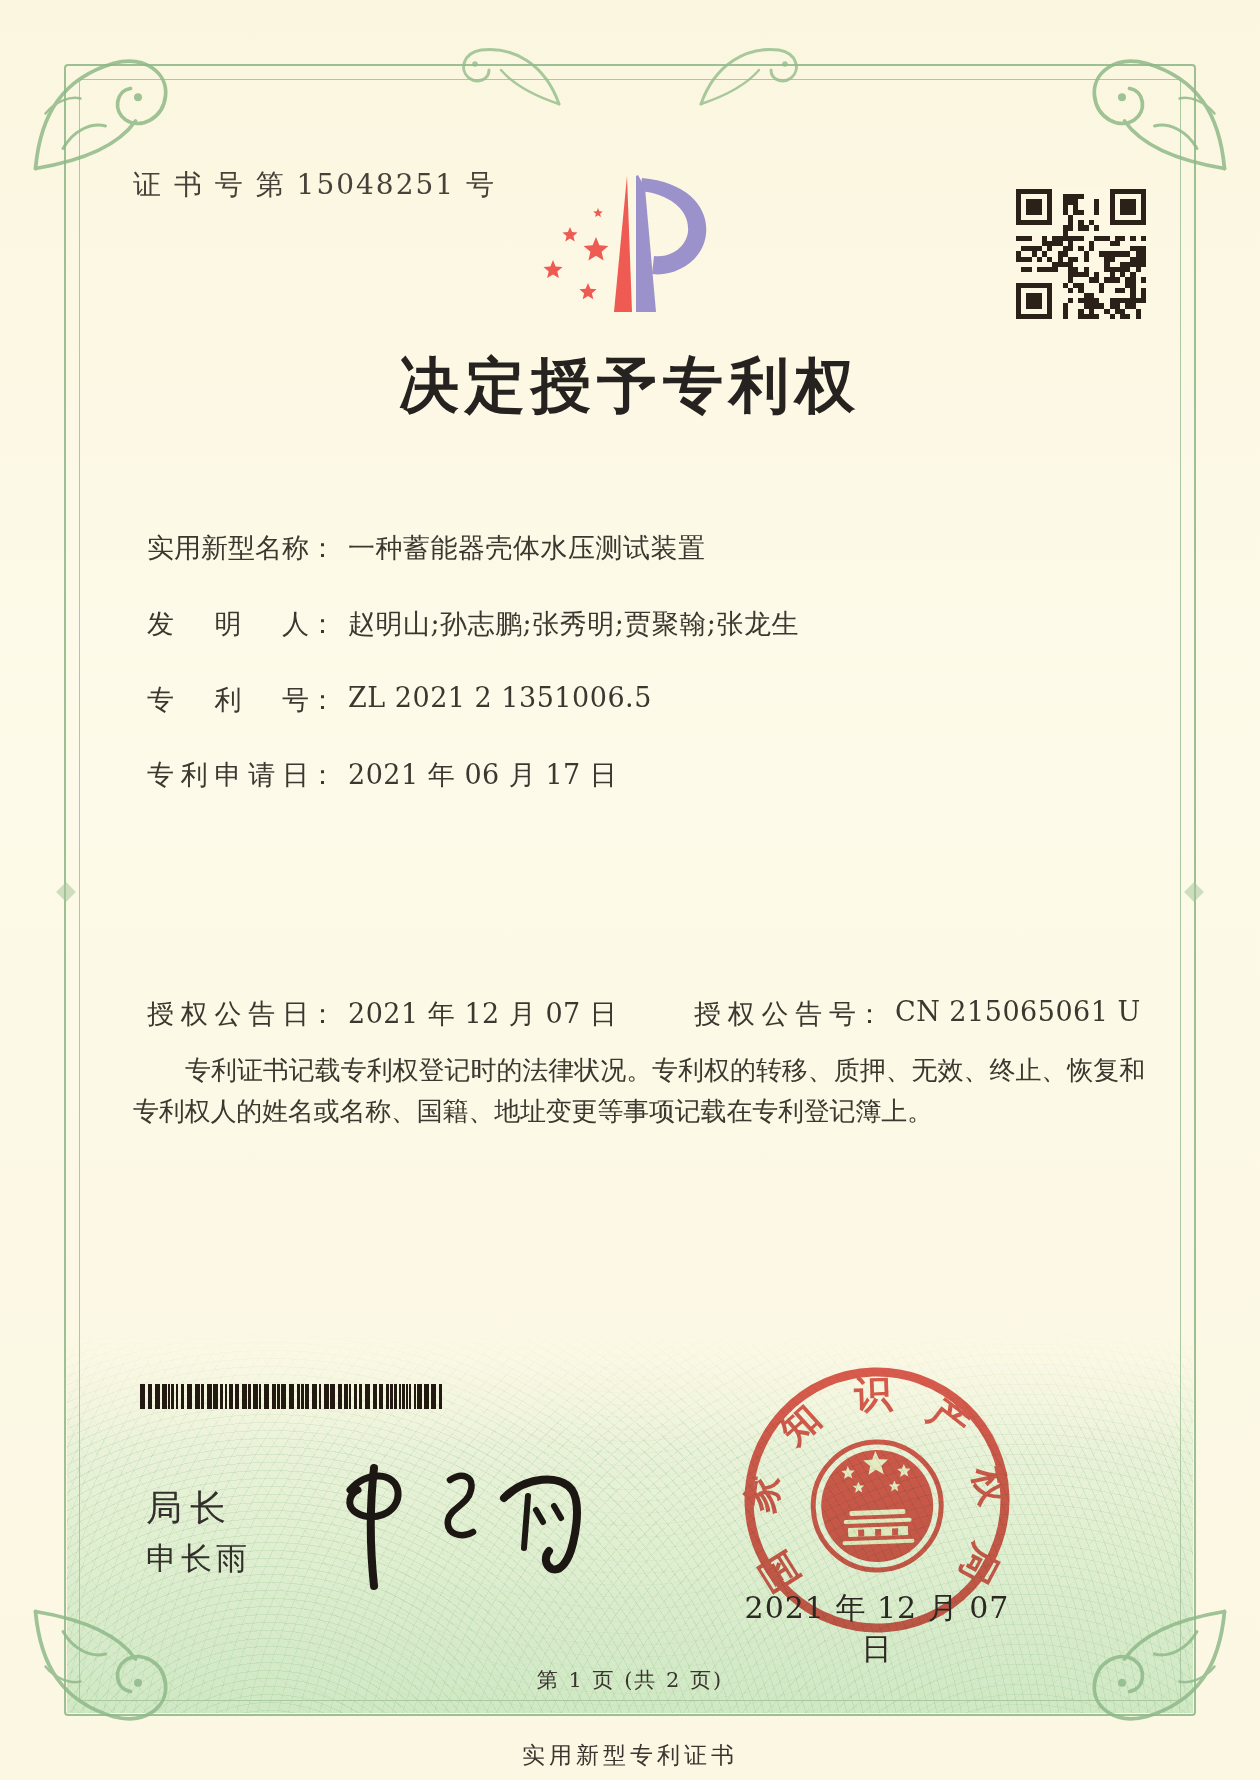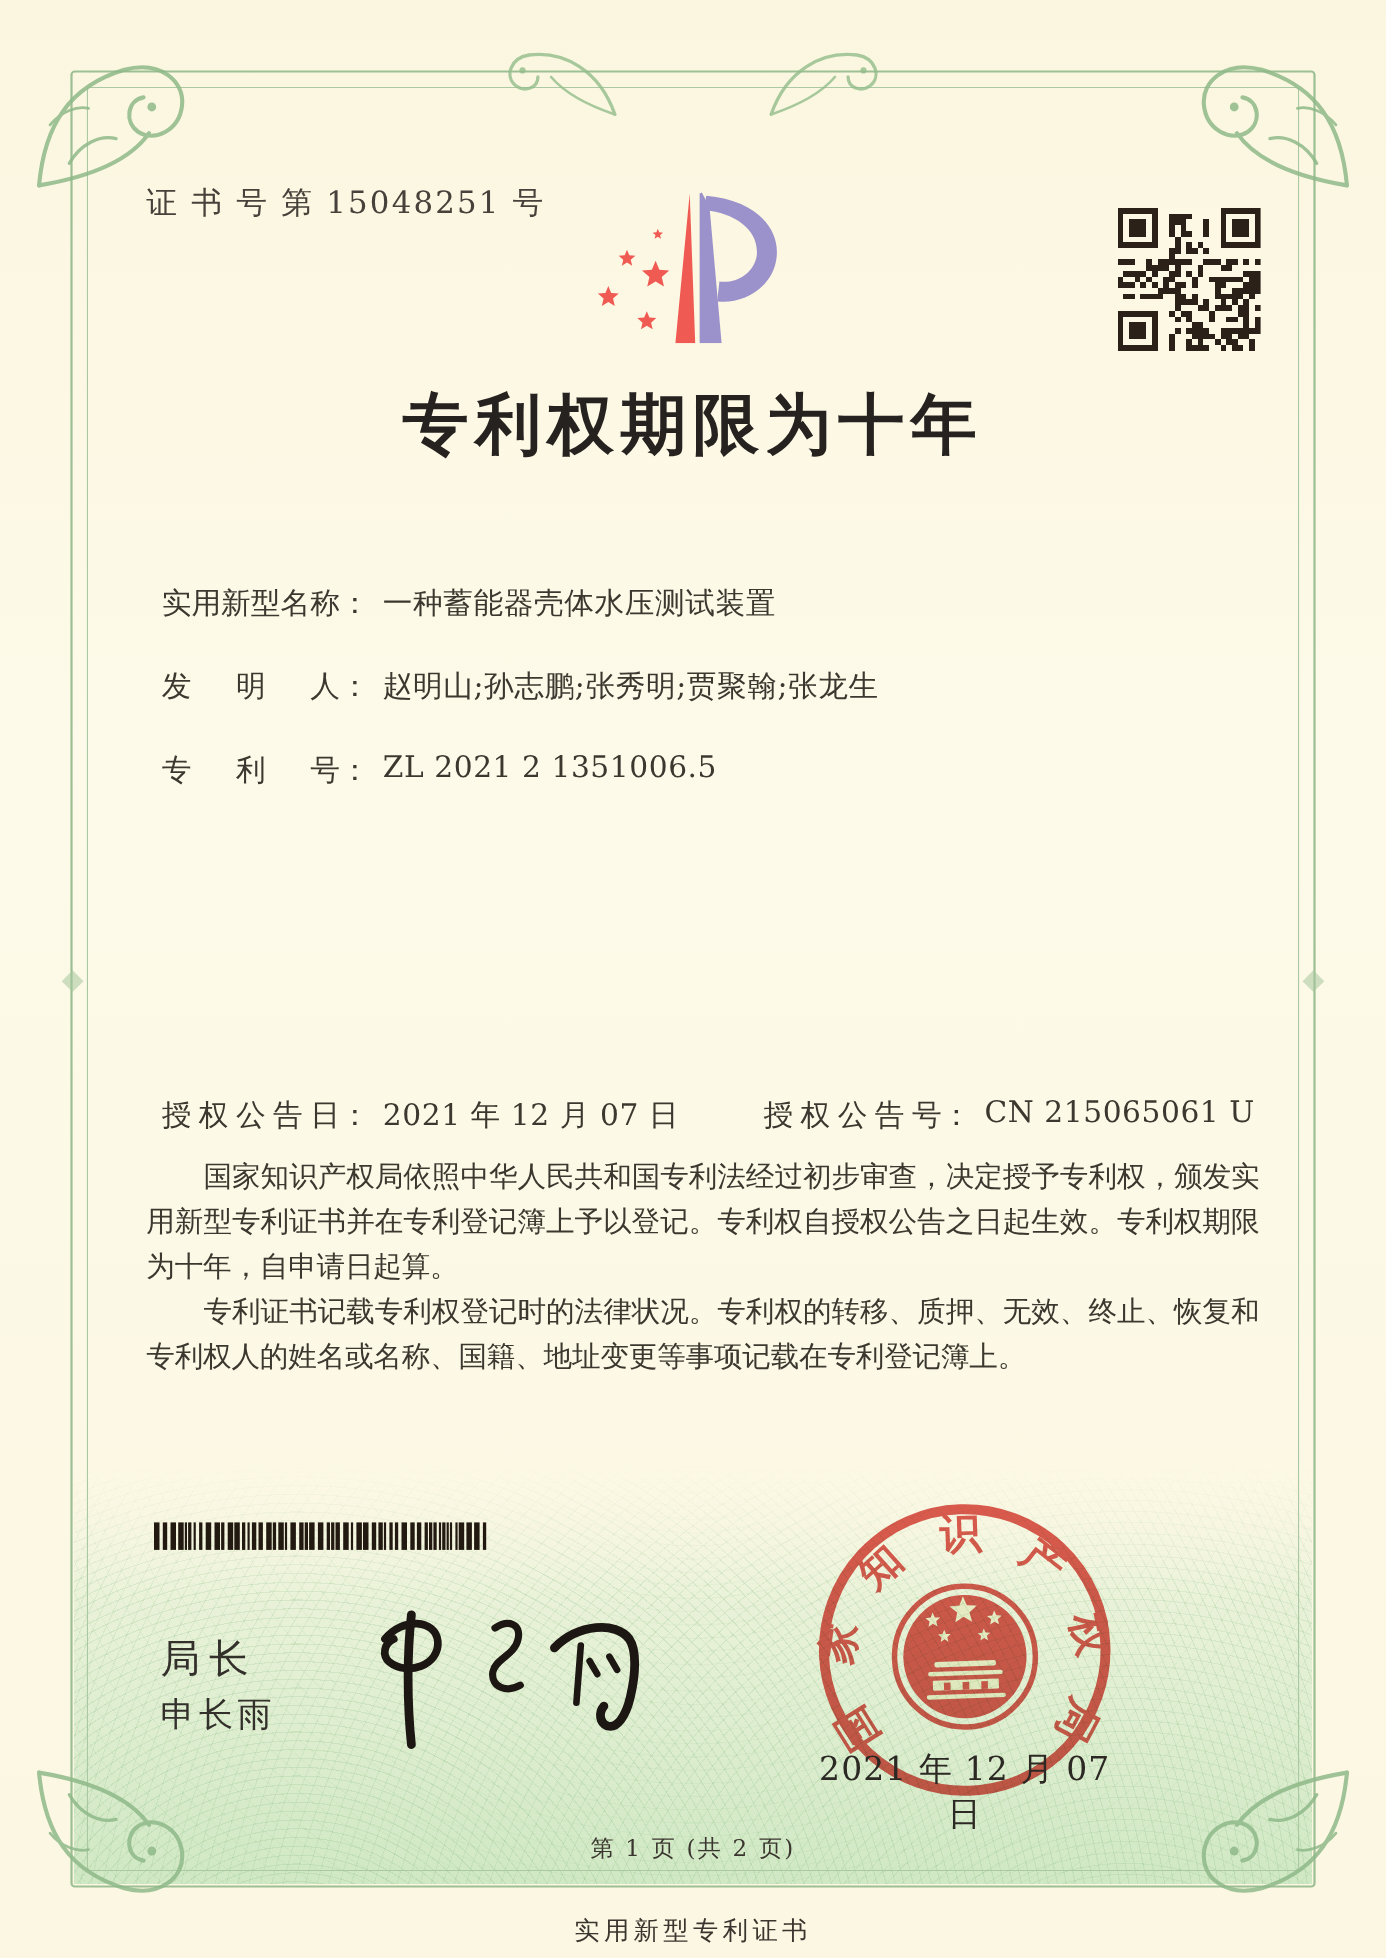--- a/index.html
+++ b/index.html
@@ -324,42 +324,44 @@
       <rect x="1" y="1" width="5" height="5" fill="#fcf8e4"></rect>
       <rect x="2" y="2" width="3" height="3" fill="#2b2119"></rect>
       <rect x="18" y="0" width="7" height="7" fill="#2b2119"></rect>
       <rect x="19" y="1" width="5" height="5" fill="#fcf8e4"></rect>
       <rect x="20" y="2" width="3" height="3" fill="#2b2119"></rect>
       <rect x="0" y="18" width="7" height="7" fill="#2b2119"></rect>
       <rect x="1" y="19" width="5" height="5" fill="#fcf8e4"></rect>
       <rect x="2" y="20" width="3" height="3" fill="#2b2119"></rect>
     </svg>
 
-  <h1 class="title">专利权期限为十年</h1>
+  <h1 class="title">决定授予专利权</h1>
 
   <div class="field" style="top:530px">
     <span class="flabel">实用新型名称</span><span class="fcolon">：</span><span class="fvalue">一种蓄能器壳体水压测试装置</span>
   </div>
   <div class="field" style="top:606px">
     <span class="flabel">发明人</span><span class="fcolon">：</span><span class="fvalue">赵明山;孙志鹏;张秀明;贾聚翰;张龙生</span>
   </div>
   <div class="field" style="top:682px">
     <span class="flabel">专利号</span><span class="fcolon">：</span><span class="fvalue">ZL 2021 2 1351006.5</span>
+  </div>
+  <div class="field" style="top:757px">
+    <span class="flabel">专利申请日</span><span class="fcolon">：</span><span class="fvalue">2021 年 06 月 17 日</span>
   </div>
   <div class="field" style="top:996px">
     <span>
       <span class="flabel">授权公告日</span><span class="fcolon">：</span><span class="fvalue">2021 年 12 月 07 日</span>
     </span>
     <span class="pair2">
       <span class="flabel">授权公告号</span><span class="fcolon">：</span><span class="fvalue">CN 215065061 U</span>
     </span>
   </div>
 
   <div class="bodytext">
-    <p>国家知识产权局依照中华人民共和国专利法经过初步审查，决定授予专利权，颁发实用新型专利证书并在专利登记簿上予以登记。专利权自授权公告之日起生效。专利权期限为十年，自申请日起算。</p>
     <p>专利证书记载专利权登记时的法律状况。专利权的转移、质押、无效、终止、恢复和专利权人的姓名或名称、国籍、地址变更等事项记载在专利登记簿上。</p>
   </div>
 
   <div class="barcode" id="barcode"><b style="width: 5px; margin-right: 3px;"></b><b style="width: 4px; margin-right: 3px;"></b><b style="width: 5px; margin-right: 2px;"></b><b style="width: 5px; margin-right: 1px;"></b><b style="width: 2px; margin-right: 1px;"></b><b style="width: 3px; margin-right: 2px;"></b><b style="width: 2px; margin-right: 3px;"></b><b style="width: 3px; margin-right: 3px;"></b><b style="width: 5px; margin-right: 3px;"></b><b style="width: 5px; margin-right: 1px;"></b><b style="width: 3px; margin-right: 3px;"></b><b style="width: 5px; margin-right: 1px;"></b><b style="width: 5px; margin-right: 2px;"></b><b style="width: 3px; margin-right: 2px;"></b><b style="width: 2px; margin-right: 2px;"></b><b style="width: 4px; margin-right: 2px;"></b><b style="width: 4px; margin-right: 3px;"></b><b style="width: 5px; margin-right: 1px;"></b><b style="width: 3px; margin-right: 2px;"></b><b style="width: 5px; margin-right: 1px;"></b><b style="width: 2px; margin-right: 3px;"></b><b style="width: 5px; margin-right: 3px;"></b><b style="width: 4px; margin-right: 1px;"></b><b style="width: 3px; margin-right: 1px;"></b><b style="width: 5px; margin-right: 3px;"></b><b style="width: 5px; margin-right: 3px;"></b><b style="width: 3px; margin-right: 1px;"></b><b style="width: 3px; margin-right: 1px;"></b><b style="width: 4px; margin-right: 3px;"></b><b style="width: 5px; margin-right: 2px;"></b><b style="width: 2px; margin-right: 3px;"></b><b style="width: 5px; margin-right: 1px;"></b><b style="width: 5px; margin-right: 3px;"></b><b style="width: 4px; margin-right: 2px;"></b><b style="width: 4px; margin-right: 1px;"></b><b style="width: 2px; margin-right: 3px;"></b><b style="width: 3px; margin-right: 2px;"></b><b style="width: 3px; margin-right: 3px;"></b><b style="width: 5px; margin-right: 3px;"></b><b style="width: 4px; margin-right: 2px;"></b><b style="width: 4px; margin-right: 3px;"></b><b style="width: 3px; margin-right: 1px;"></b><b style="width: 3px; margin-right: 1px;"></b><b style="width: 3px; margin-right: 2px;"></b><b style="width: 2px; margin-right: 1px;"></b><b style="width: 3px; margin-right: 1px;"></b><b style="width: 2px; margin-right: 1px;"></b><b style="width: 2px; margin-right: 3px;"></b><b style="width: 2px; margin-right: 1px;"></b><b style="width: 5px; margin-right: 2px;"></b><b style="width: 5px; margin-right: 2px;"></b><b style="width: 5px; margin-right: 3px;"></b><b style="width: 3px; margin-right: 3px;"></b></div>
 
   <div class="signer-title">局长</div>
   <div class="signer-name">申长雨</div>
 
   <svg class="signature" viewBox="0 0 275 150">
     <g fill="none" stroke="#1c1712" stroke-linecap="round" stroke-linejoin="round">

